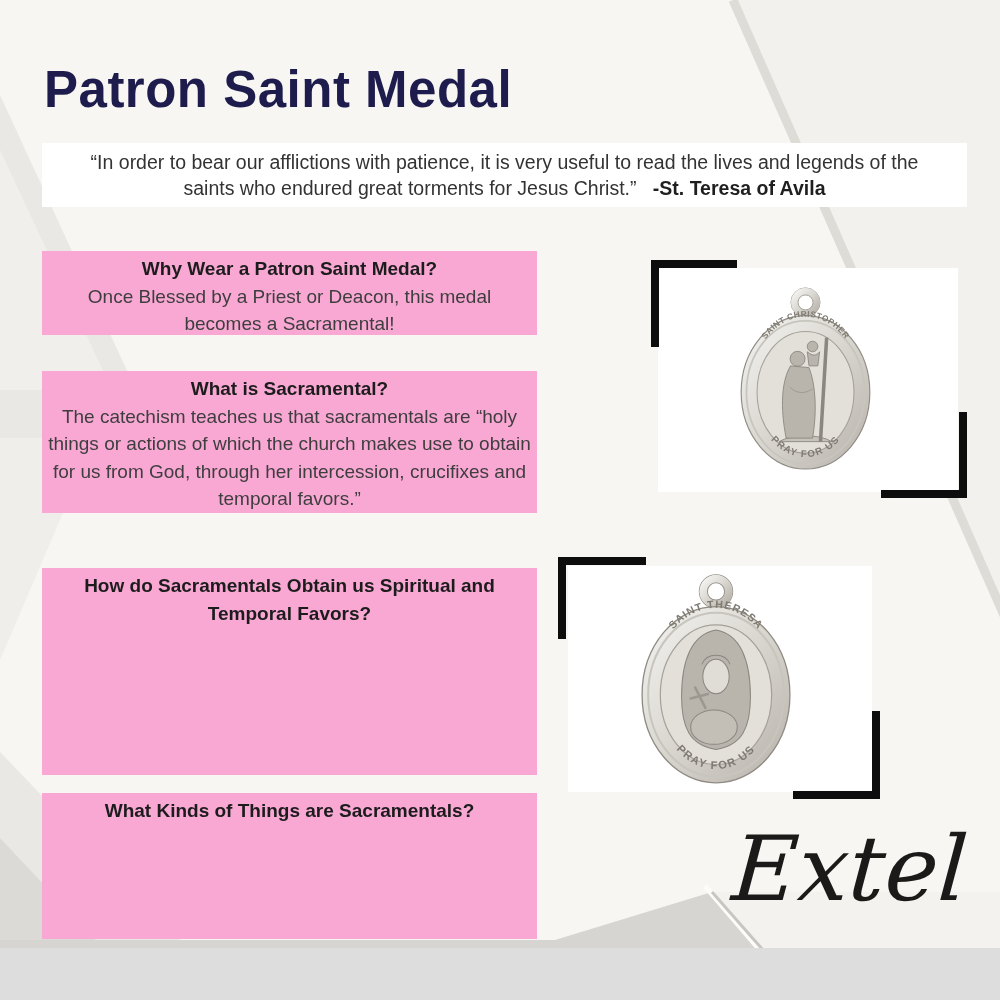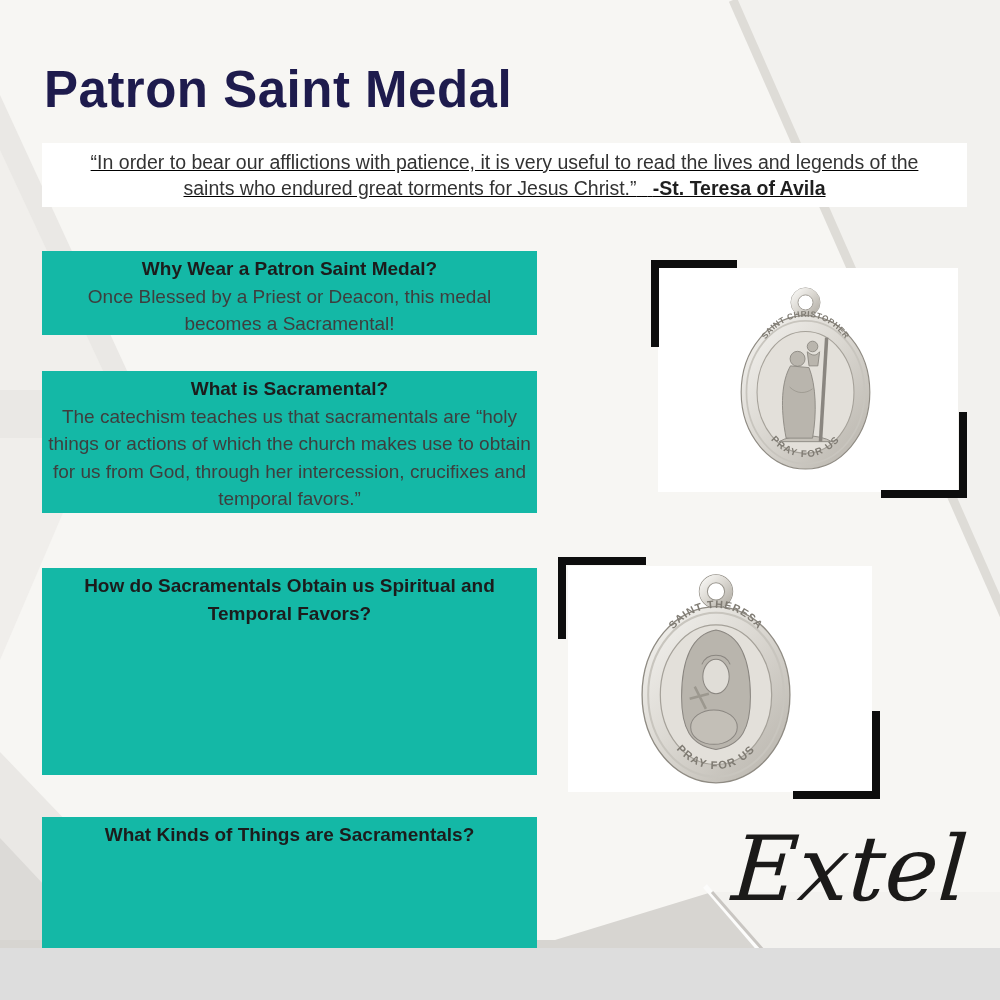--- a/index.html
+++ b/index.html
@@ -7,32 +7,32 @@
     position:relative;width:1000px;height:948px;overflow:hidden;
     background:#f7f6f3;font-family:"Liberation Sans",sans-serif;
   }
   .bg-svg{position:absolute;left:0;top:0;z-index:0;}
   .page-title{
     position:absolute;left:44px;top:60px;z-index:2;
     font-size:51px;font-weight:700;color:#1e1b4d;letter-spacing:.5px;
   }
   .quote-card{
     position:absolute;left:42px;top:143px;width:925px;height:64px;z-index:2;
-    background:#ffffff;display:flex;align-items:center;justify-content:flex-end;text-decoration:underline;
+    background:#ffffff;display:flex;align-items:center;justify-content:flex-end;
   }
   .quote-text{font-size:19.5px;line-height:26px;color:#333333;text-align:center;padding:0 28px;}
   .quote-attr{font-weight:700;color:#1f1f1f;}
   .section-card{
-    position:absolute;left:42px;width:495px;z-index:2;background:#14b8a6;
+    position:absolute;left:42px;width:495px;z-index:2;background:#f9a8d4;
     box-sizing:border-box;padding:4px 6px;text-align:center;
   }
   .sec1{top:251px;height:84px;}
   .sec2{top:371px;height:142px;}
   .sec3{top:556px;height:207px;margin-top:12px;}
-  .sec4{top:817px;height:146px;text-align:center;}
+  .sec4{top:793px;height:146px;text-align:center;}
   .section-heading{font-size:19px;font-weight:700;color:#1c1c1c;line-height:27.5px;}
   .section-body{font-size:19px;color:#3e3e3e;line-height:27.5px;}
   .medal-card{position:absolute;background:#ffffff;z-index:2;}
   .medal-card-1{left:658px;top:268px;width:300px;height:224px;}
   .medal-card-2{left:568px;top:566px;width:304px;height:226px;}
   .bracket{position:absolute;background:#0d0d0d;z-index:3;}
   .m1-tl-h{left:651px;top:260px;width:86px;height:8px;}
   .m1-tl-v{left:651px;top:260px;width:8px;height:87px;}
   .m1-br-v{left:959px;top:412px;width:8px;height:86px;}
   .m1-br-h{left:881px;top:490px;width:86px;height:8px;}

